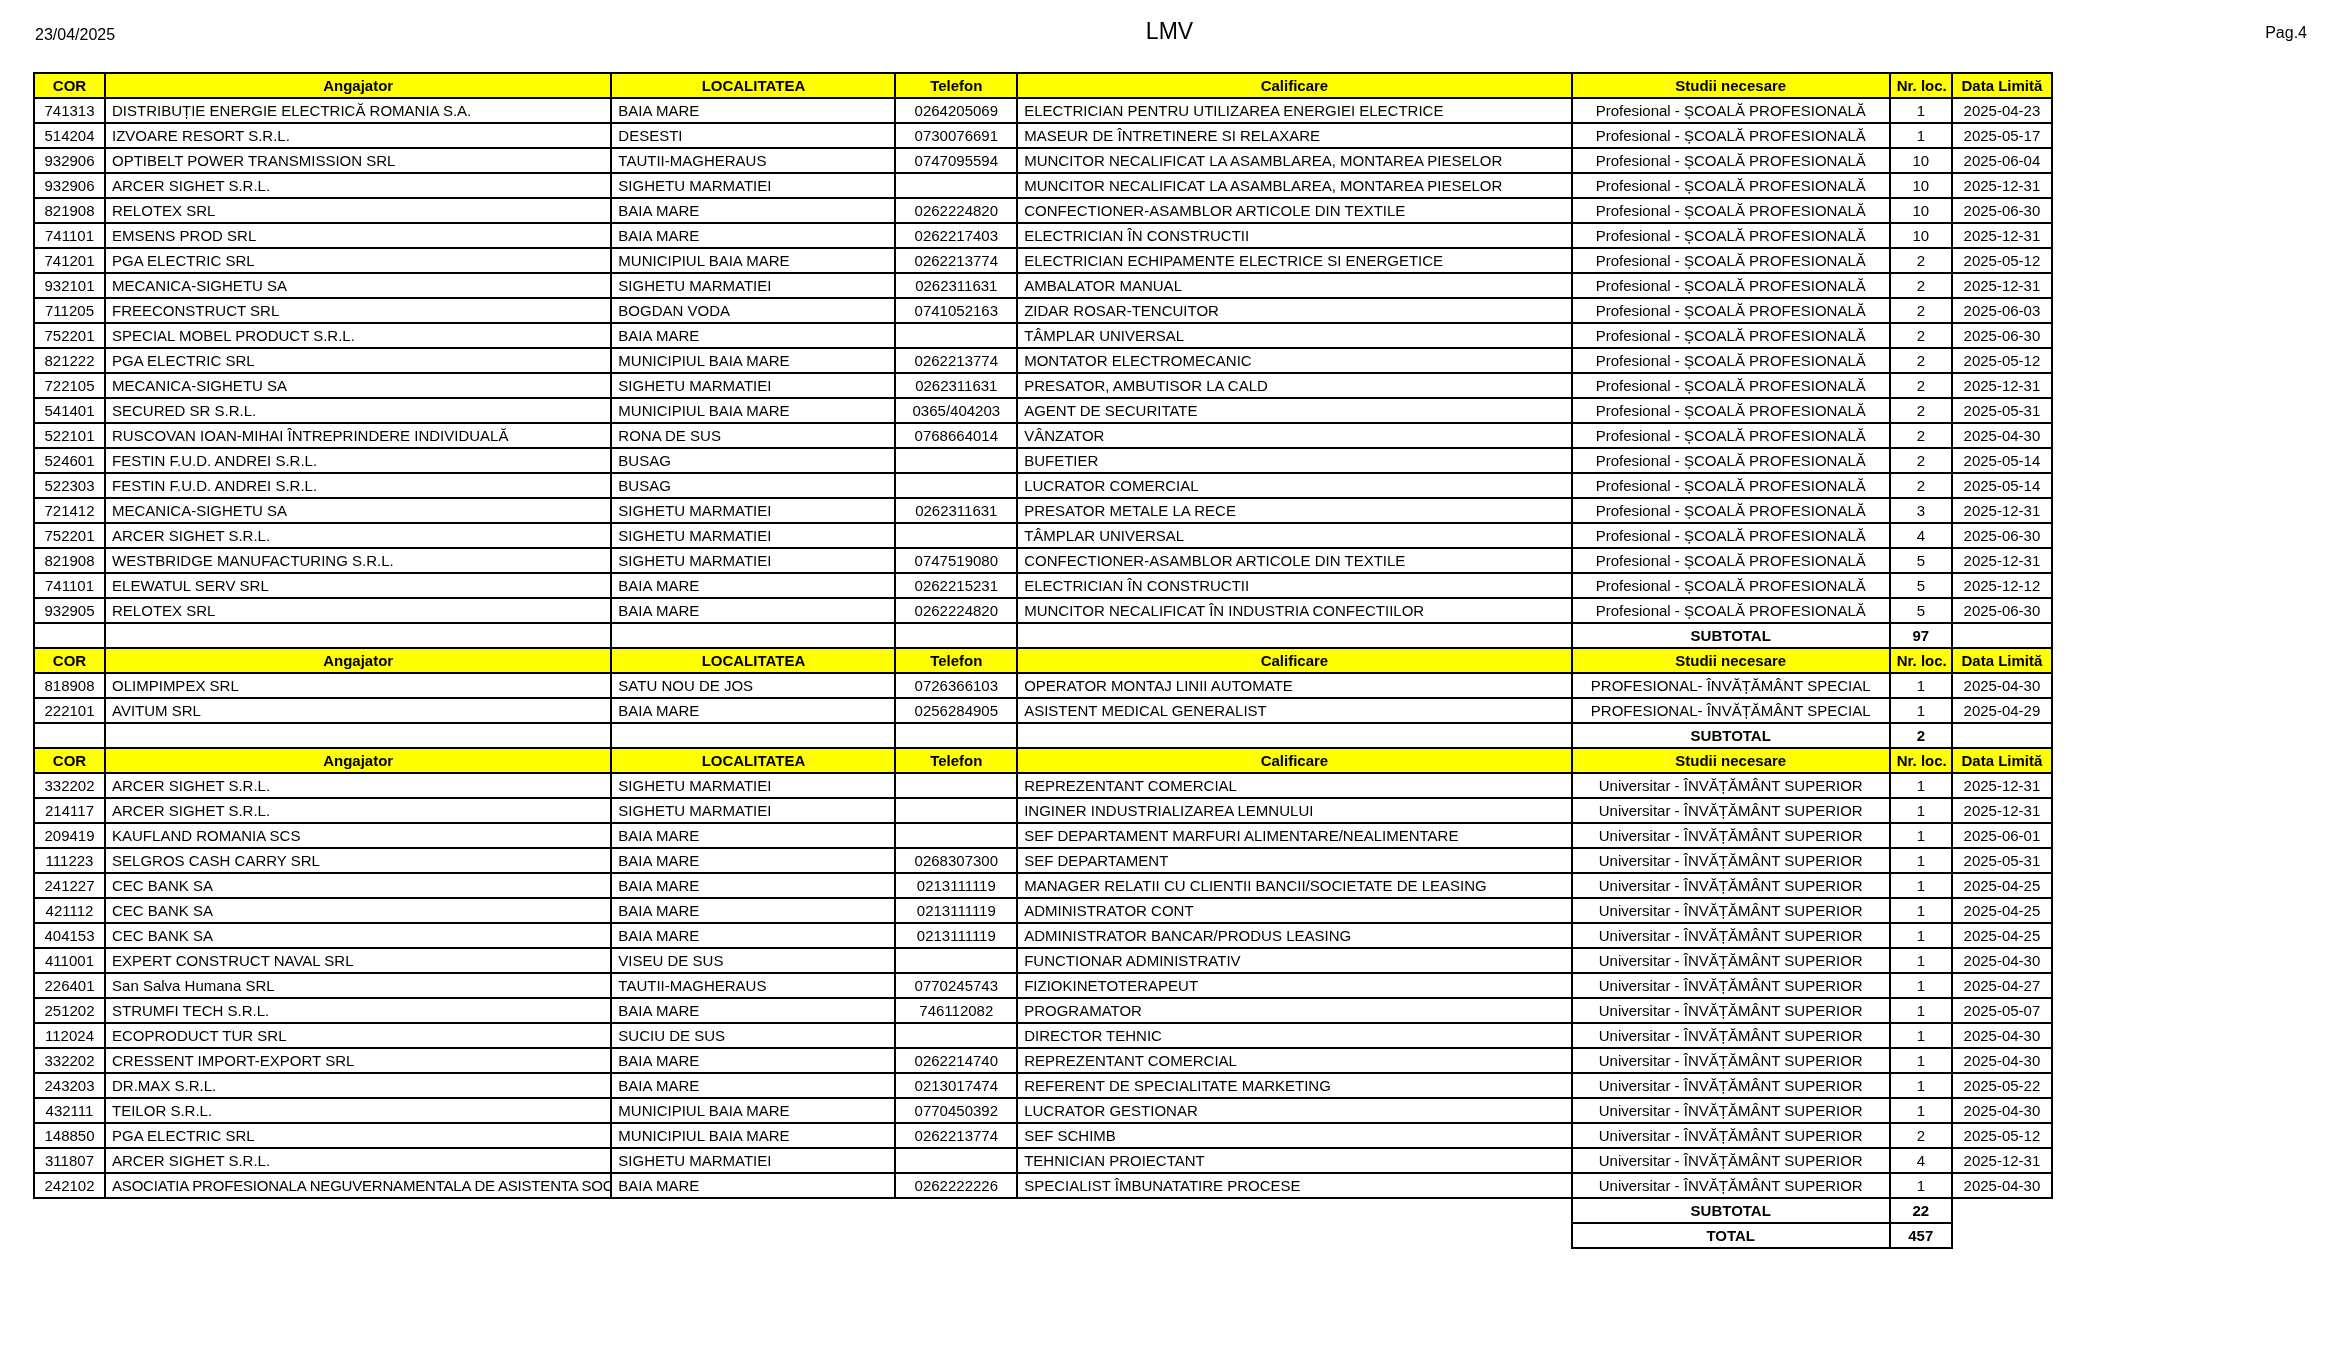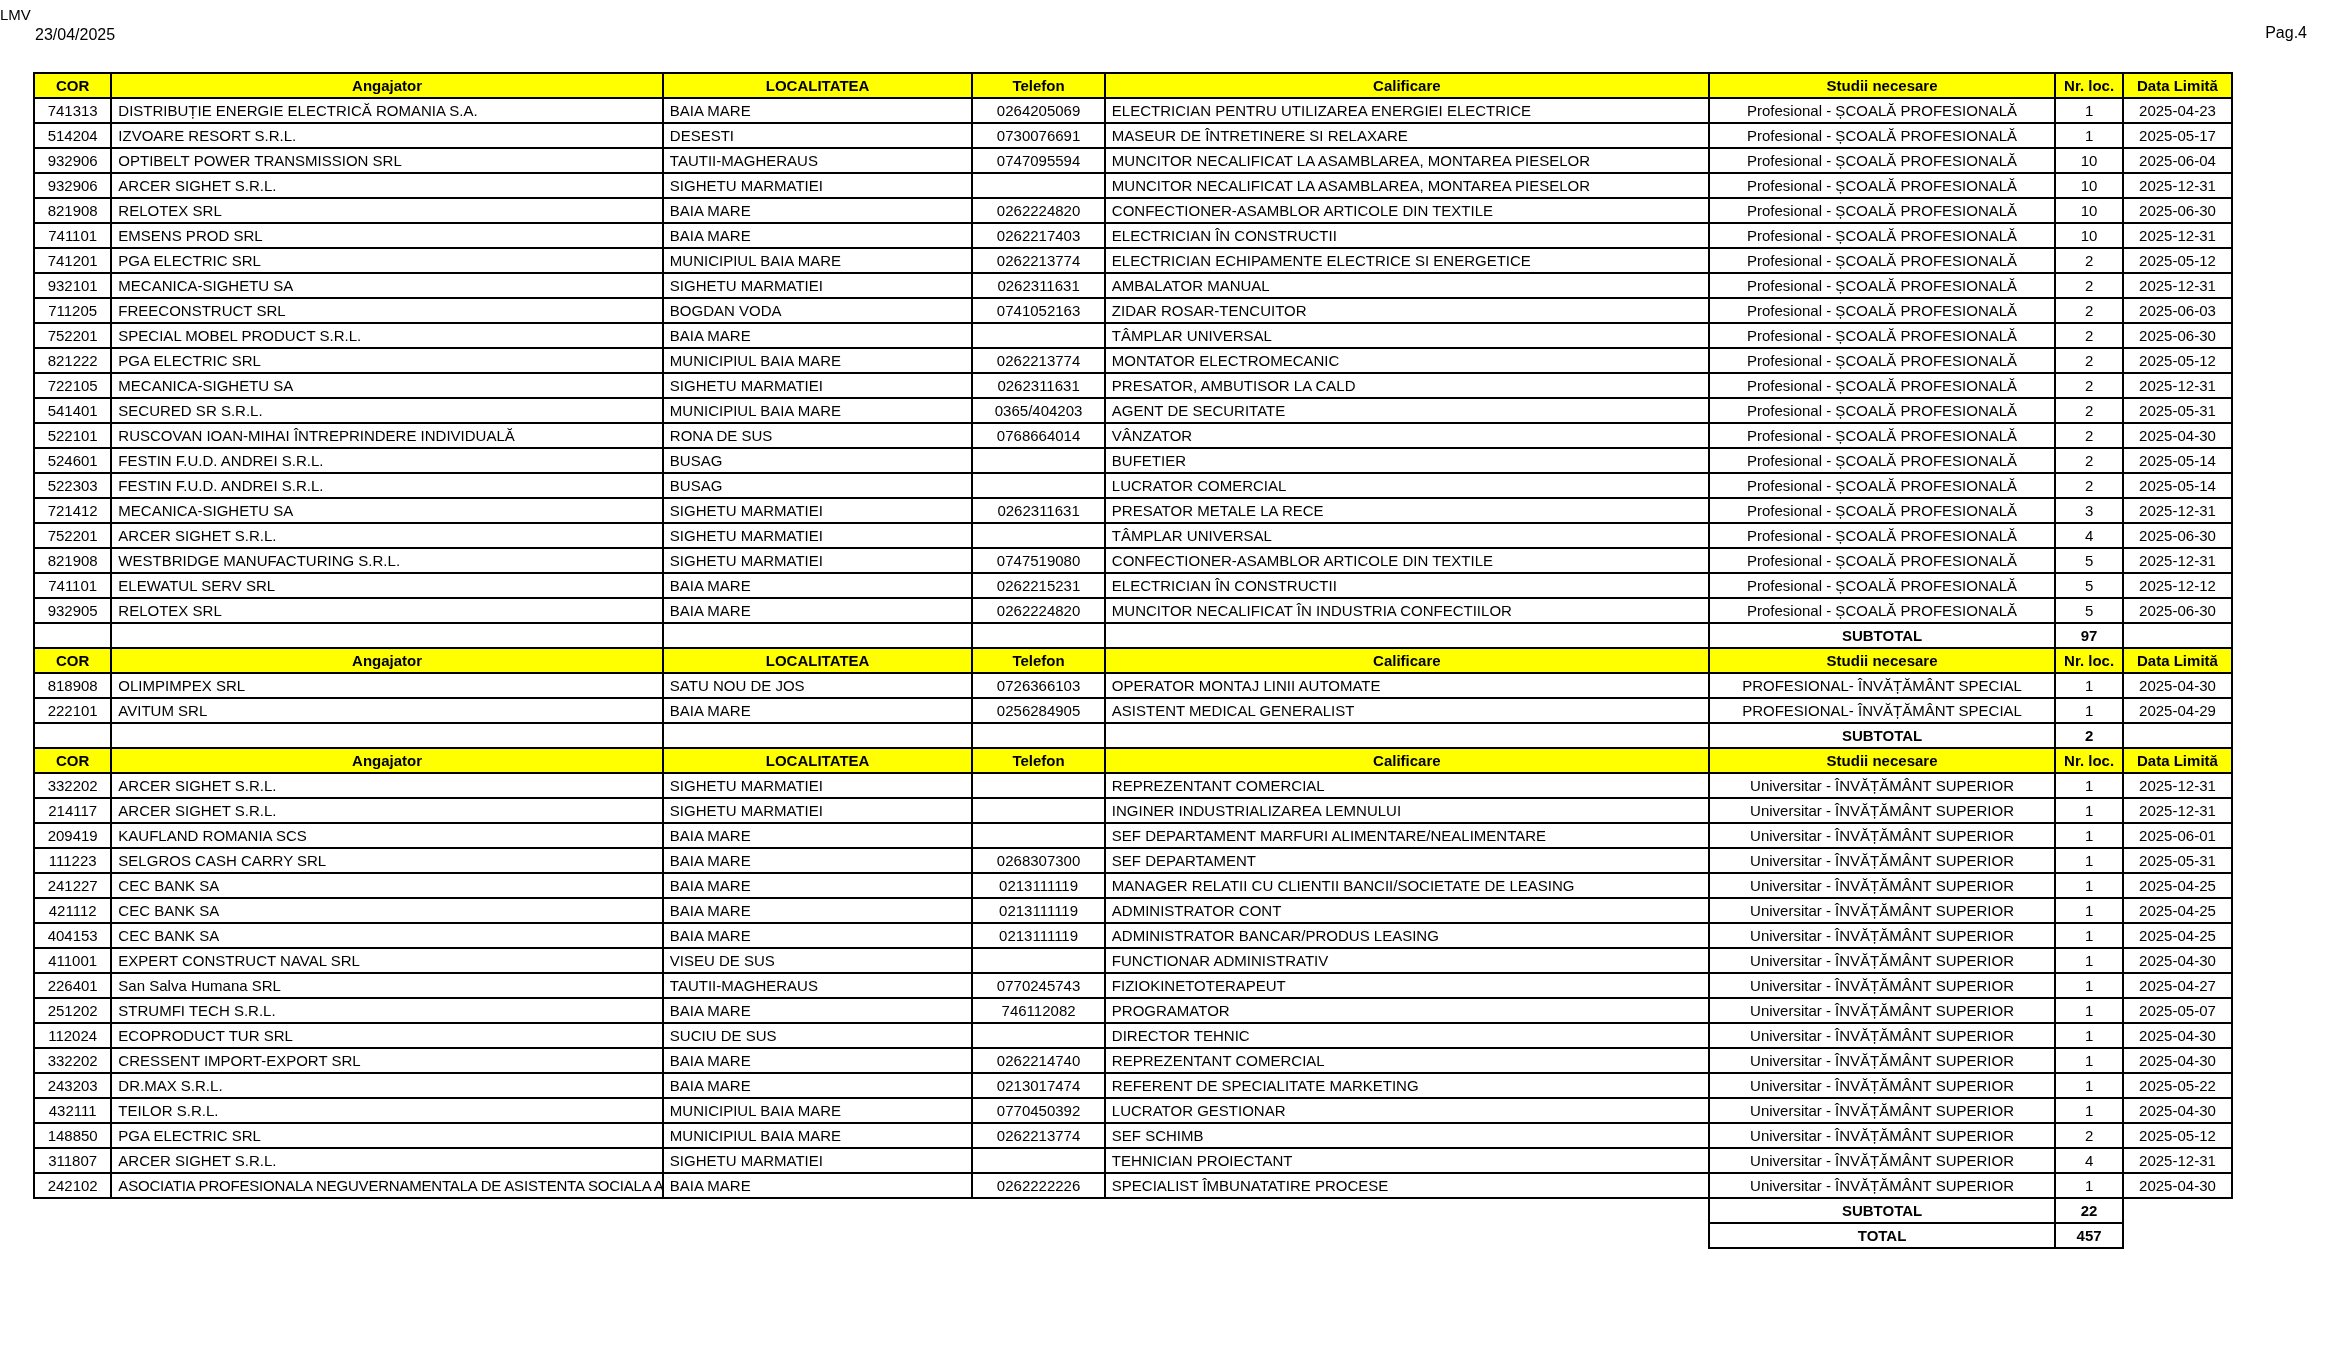--- a/index.html
+++ b/index.html
@@ -3,25 +3,25 @@
 <meta charset="utf-8">
 <style>
   html,body{margin:0;padding:0;}
   body{
     width:2339px;height:1369px;position:relative;overflow:hidden;
     background:#ffffff;color:#000;
     font-family:"Liberation Sans",sans-serif;
   }
   .page-header{position:absolute;left:0;top:0;width:100%;height:70px;}
   .page-date{position:absolute;left:35px;top:26px;font-size:16px;}
-  .page-title{position:absolute;left:0;top:6px;width:100%;font-size:15px;}
+  .page-title{position:absolute;left:0;top:18px;width:100%;text-align:center;font-size:23px;}
   .page-number{position:absolute;right:32px;top:24px;font-size:16px;}
 
   table.lmv{
-    position:absolute;left:33px;top:72px;width:2200px;
+    position:absolute;left:33px;top:72px;width:2020px;
     border-collapse:collapse;table-layout:fixed;
   }
   .lmv th,.lmv td{
     border:2px solid #000;
     padding:1px 6px;
     height:21px;
     font-size:15px;
     line-height:19px;
     overflow:hidden;white-space:nowrap;
     vertical-align:middle;

